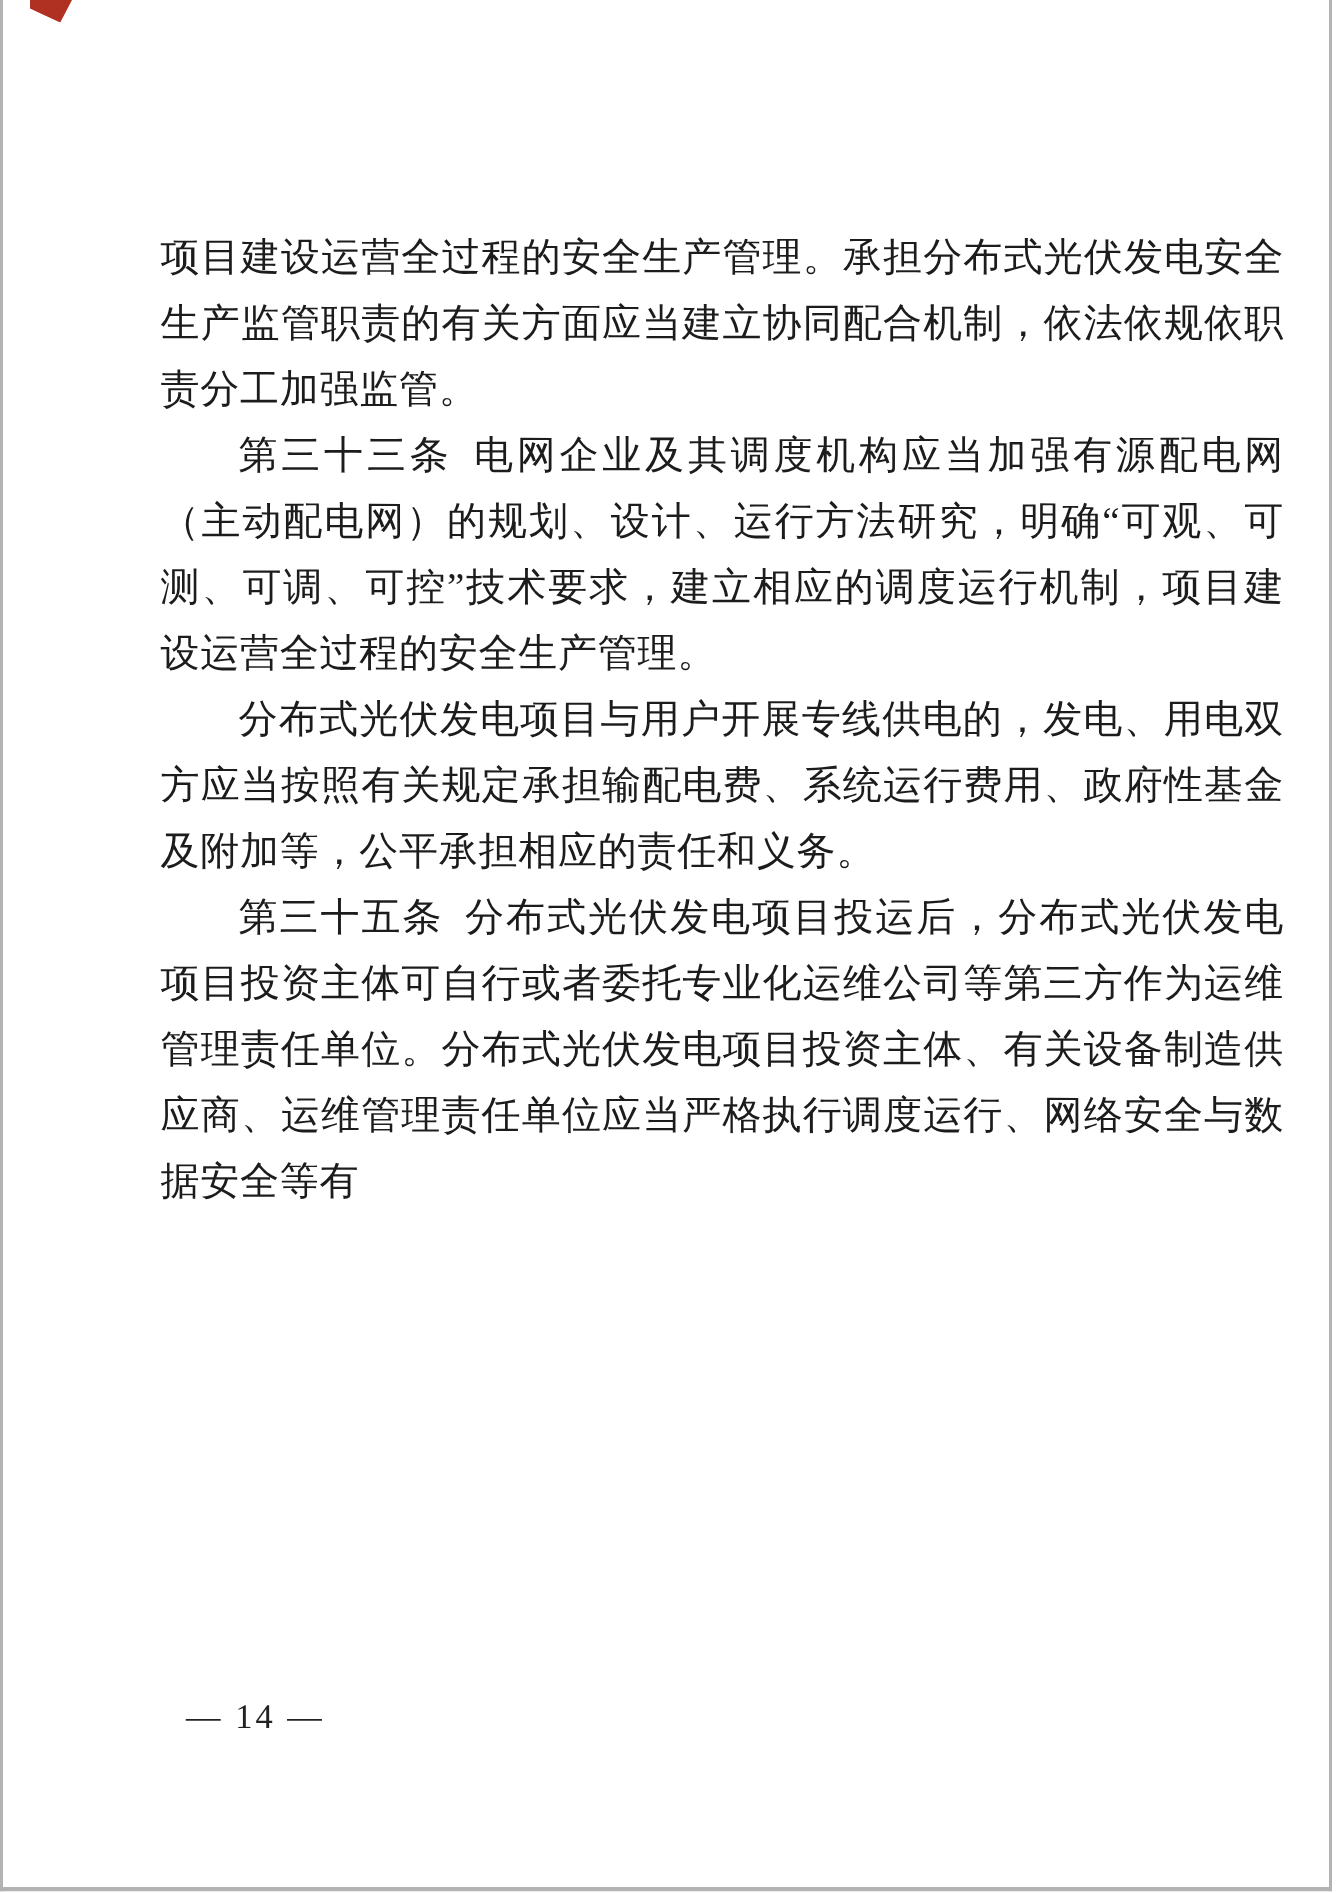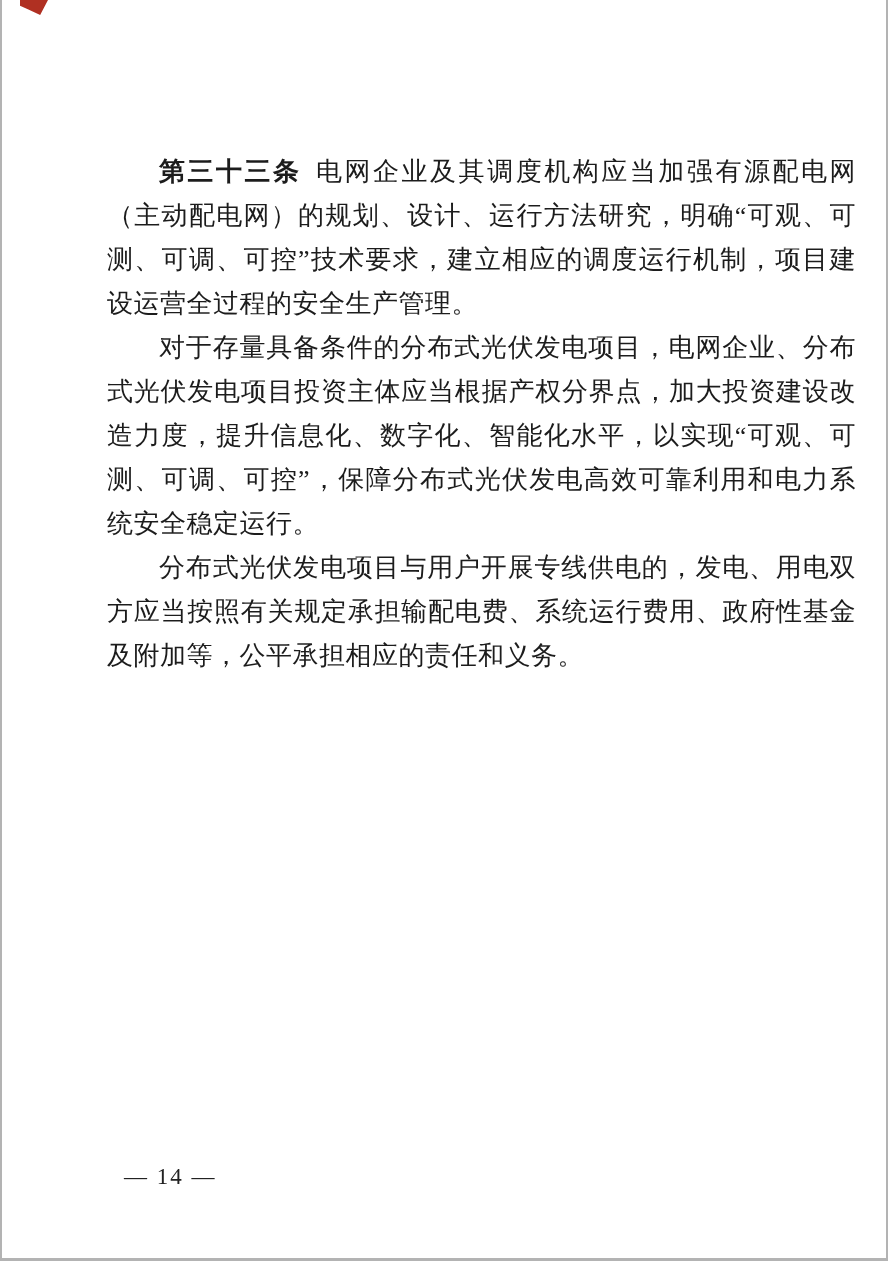--- a/index.html
+++ b/index.html
@@ -41,51 +41,52 @@
     font-size: 26px;
     line-height: 44px;
     text-align: justify;
     text-justify: inter-ideograph;
     letter-spacing: 0.5px;
   }
   .para.indent {
     text-indent: 2em;
   }
   .term {
-    font-weight: bold;
+    font-weight: normal;
     margin-right: 0.55em;
   }
   .term:empty {
     display: none;
     margin-right: 0;
   }
   .footer {
     position: absolute;
     left: 122px;
-    top: 1164px;
+    top: 1132px;
     font-size: 23px;
     letter-spacing: 2px;
     color: #222222;
   }
 </style>
 </head>
 <body>
 
 <div class="page">
 
   <div class="corner-mark"></div>
 
   <div class="content">
 
+    <p class="para"><span>项目建设运营全过程的安全生产管理。承担分布式光伏发电安全生产监管职责的有关方面应当建立协同配合机制，依法依规依职责分工加强监管。</span></p>
 
     <p class="para indent"><span class="term">第三十三条</span><span>电网企业及其调度机构应当加强有源配电网（主动配电网）的规划、设计、运行方法研究，明确“可观、可测、可调、可控”技术要求，建立相应的调度运行机制，项目建设运营全过程的安全生产管理。</span></p>
 
-    <p class="para indent"><span>对于存量具备条件的分布式光伏发电项目，电网企业、分布式光伏发电项目投资主体应当根据产权分界点，加大投资建设改造力度，提升信息化、数字化、智能化水平，以实现“可观、可测、可调、可控”，保障分布式光伏发电高效可靠利用和电力系统安全稳定运行。</span></p>
 
 
     <p class="para indent"><span>分布式光伏发电项目与用户开展专线供电的，发电、用电双方应当按照有关规定承担输配电费、系统运行费用、政府性基金及附加等，公平承担相应的责任和义务。</span></p>
 
+    <p class="para indent"><span class="term">第三十五条</span><span>分布式光伏发电项目投运后，分布式光伏发电项目投资主体可自行或者委托专业化运维公司等第三方作为运维管理责任单位。分布式光伏发电项目投资主体、有关设备制造供应商、运维管理责任单位应当严格执行调度运行、网络安全与数据安全等有</span></p>
 
   </div>
 
   <div class="footer">— 14 —</div>
 
 </div>
 
 </body></html>

